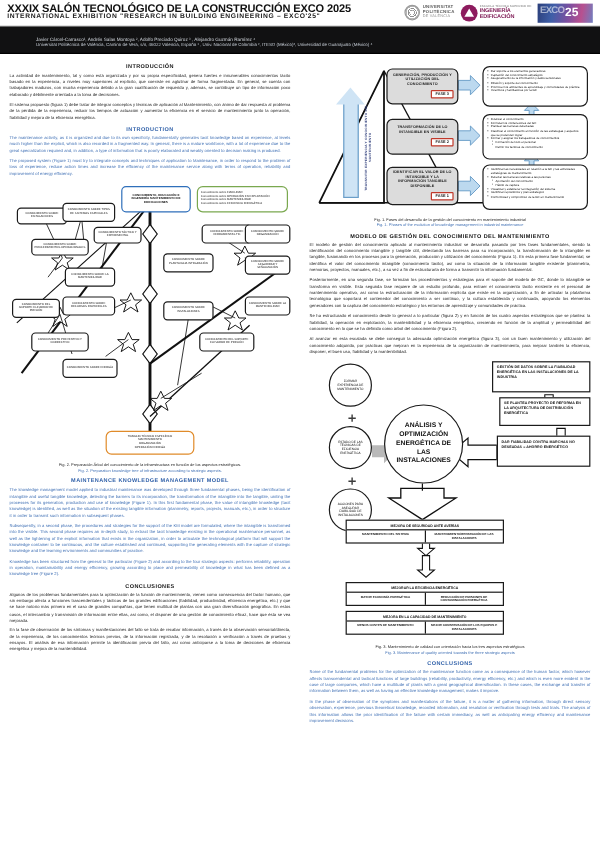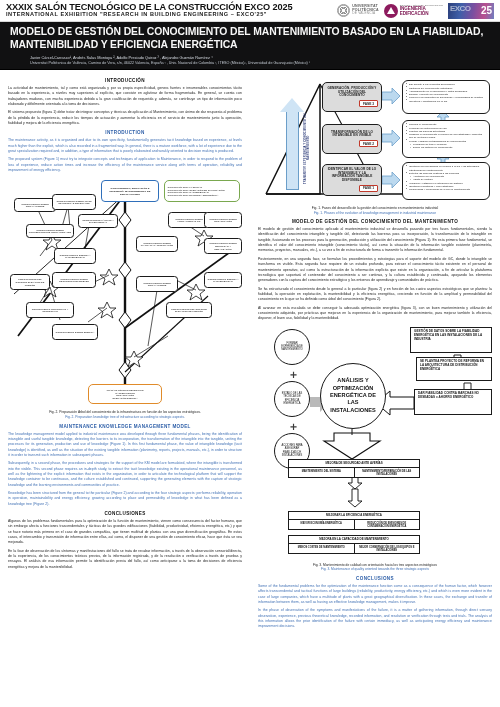--- a/index.html
+++ b/index.html
@@ -45,21 +45,21 @@
   .logo-eti-txt .e2 { font-size: 4.6px; font-weight: bold; color: #7b1450; letter-spacing:-.1px; }
   .logo-exco {
     width: 46px; height: 16px; position: relative; overflow:hidden;
     background: linear-gradient(100deg, #2b3f7a 0%, #3f5fa8 28%, #7b4fa0 55%, #b8508f 78%, #6f7fc0 100%);
     display:flex; align-items:center; justify-content:flex-end;
   }
   .logo-exco .ghost {
     position:absolute; left:2px; top:1px; font-size:8px; font-weight:bold;
     color: rgba(255,255,255,.55); letter-spacing:-0.6px;
   }
-  .logo-exco .yr { font-size: 10px; font-weight: bold; color:#fff; padding-right:2px; position:relative; z-index:2;}
+  .logo-exco .yr { font-size: 10px; font-weight: bold; color:#fff; padding-right:12px; position:relative; z-index:2;}
 
   
   .titleblock {
     background: #111112; color: #fff; padding: 4px 10px 3px 10px;
     border-bottom: 1px solid #000;
   }
   .title-es { font-size: 10.4px; font-weight: bold; line-height: 1.22; letter-spacing: -0.1px; color:#f7f7f7;}
   .title-en { font-size: 9.3px; font-weight: bold; line-height: 1.22; letter-spacing: -0.05px; color:#9fb8d8; margin-top: 3px; }
   .authors { font-size: 3.9px; color: #d8dde4; margin-top: 3.5px; line-height: 1.45; padding-left: 20px;}
   .affils { font-size: 3.7px; color: #c3cad3; line-height: 1.45; padding-left: 20px;}
@@ -190,21 +190,20 @@
         </div>
       </div>
       <div class="logo-exco">
         <span class="ghost">EXCO</span>
         <span class="yr">25</span>
       </div>
     </div>
   </div>
 
   <div class="titleblock">
-    <div class="title-es">MODELO DE GESTIÓN DEL CONOCIMIENTO DEL MANTENIMIENTO BASADO EN LA FIABILIDAD, MANTENIBILIDAD Y EFICIENCIA ENERGÉTICA</div>
     <div class="authors">Javier Cárcel-Carrasco¹, Andrés Salas Montoya ², Adolfo Preciado Quiroz ³ , Alejandro Guzmán Ramírez ⁴</div>
     <div class="affils">Universitat Politècnica de València, Camino de Vera, s/n, 46022 Valencia, España ¹ , Univ. Nacional de Colombia ², ITESO (México)³, Universidad de Guanajuato (México) ⁴</div>
   </div>
 
   <div class="body">
 
     <div class="colL">
       <div class="sec-head">INTRODUCCIÓN</div>
       <p class="para">La actividad de mantenimiento, tal y como está organizada y por su propia especificidad, genera fuertes e innumerables conocimientos tácito basado en la experiencia, a niveles muy superiores al explícito, que coexiste en aglutinar de forma fragmentada. En general, se cuenta con trabajadores maduros, con mucha experiencia debido a la gran cualificación de requerida y, además, se contribuye un tipo de información poco elaborado y débilmente orientada a la toma de decisiones.</p>
       <p class="para">El sistema propuesto (figura 1) debe tratar de integrar conceptos y técnicas de aplicación al Mantenimiento, con ánimo de dar respuesta al problema de la pérdida de la experiencia, reducir los tiempos de actuación y aumentar la eficiencia en el servicio de mantenimiento junto la operación, fiabilidad y mejora de la eficiencia energética.</p>

